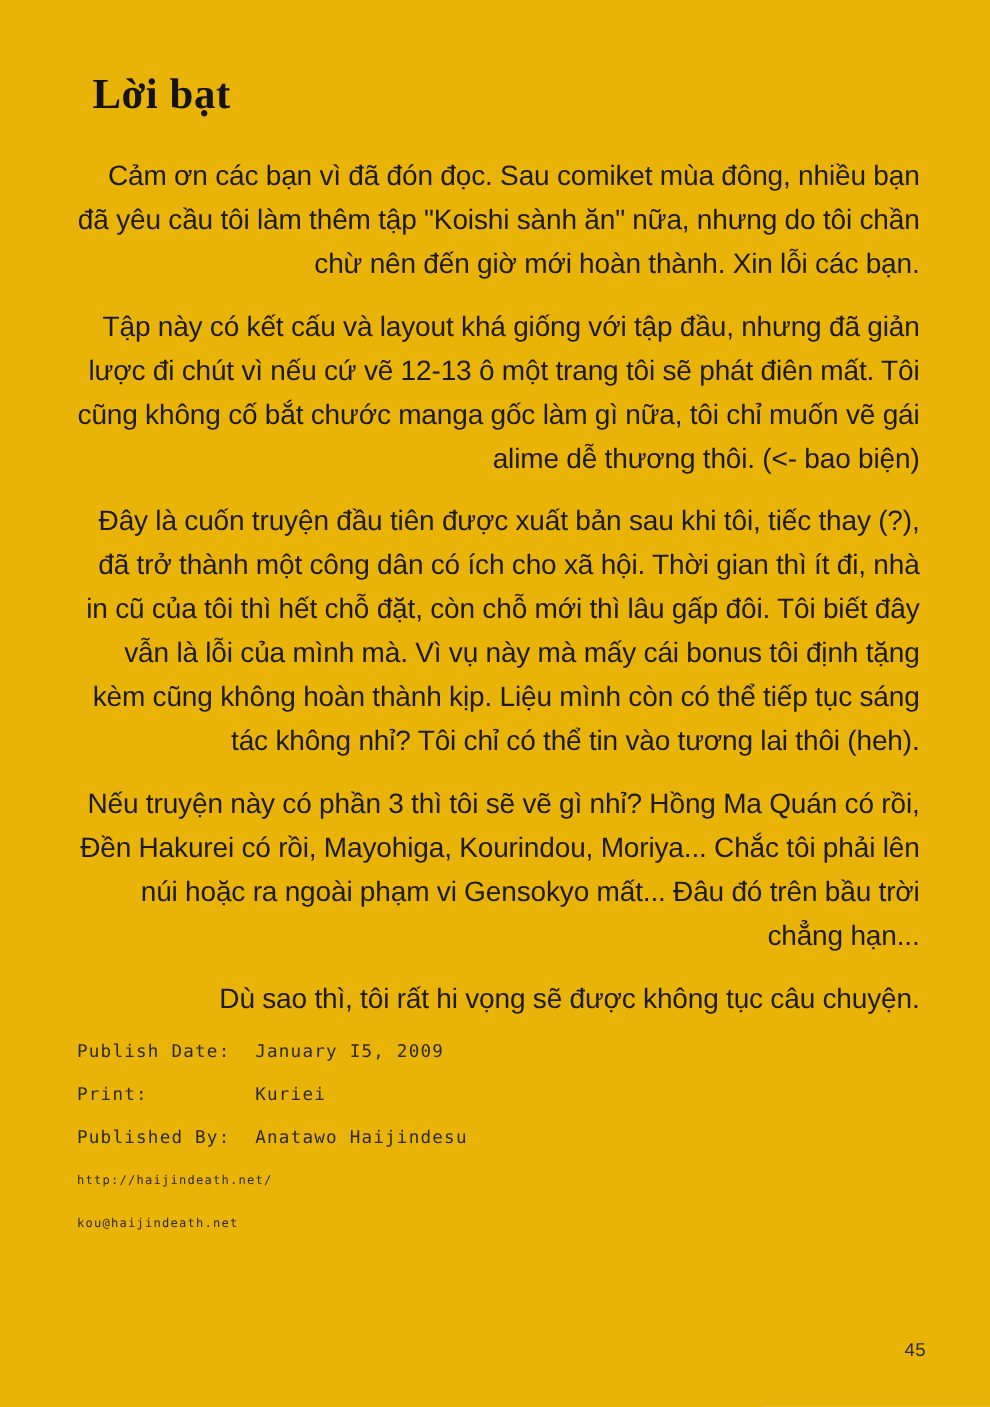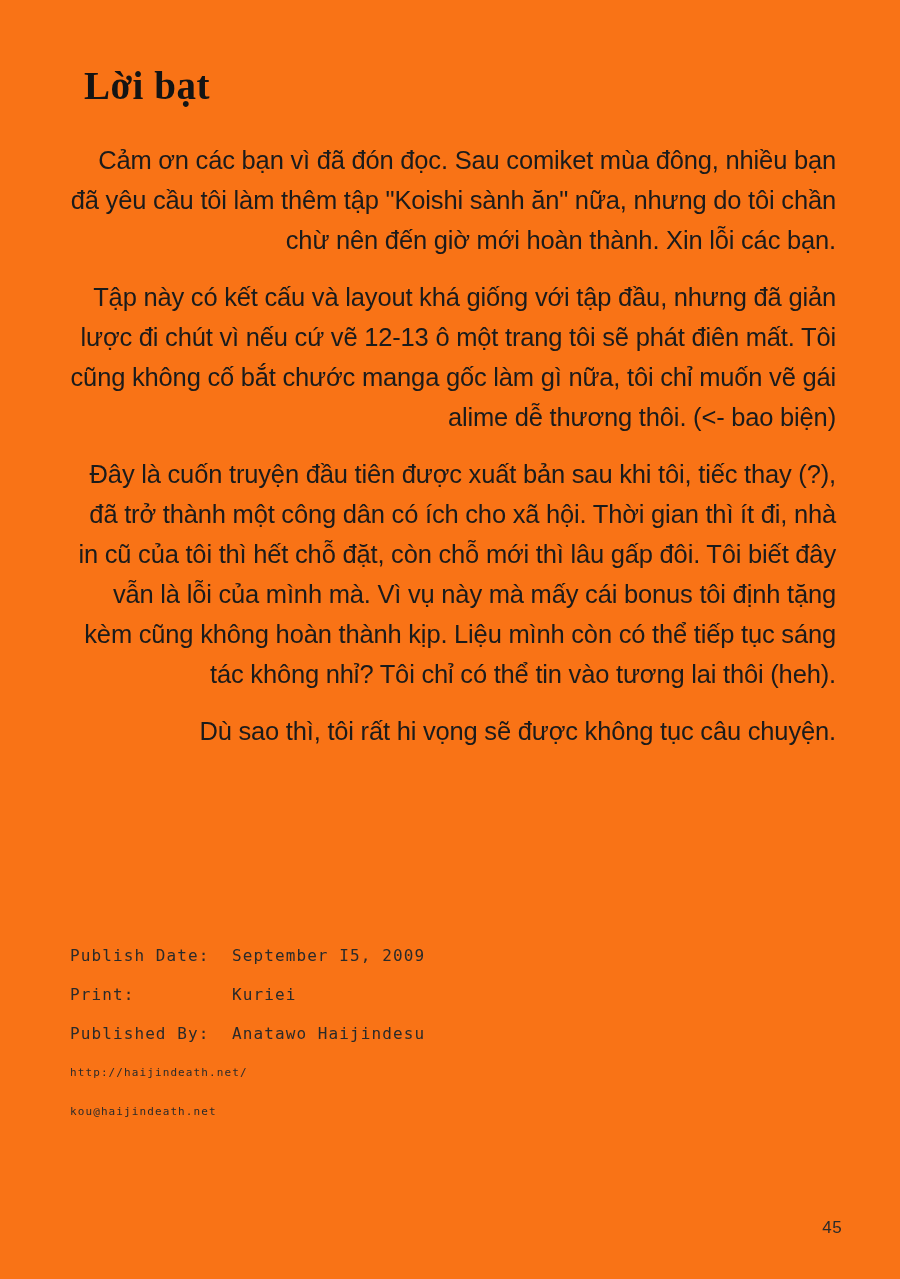--- a/index.html
+++ b/index.html
@@ -13,21 +13,21 @@
     position: relative;
     overflow: hidden;
     font-family: "Liberation Sans", sans-serif;
     color: #1b1b1b;
     -webkit-font-smoothing: antialiased;
   }
 
   .page {
     position: absolute;
     inset: 0;
-    background: #f97316;
+    background: #eab308;
   }
 
   
   .afterword-title {
     position: absolute;
     left: 84px;
     top: 62px;
     font-family: "Liberation Serif", "DejaVu Serif", serif;
     font-weight: bold;
     font-size: 39px;
@@ -109,28 +109,29 @@
 <body>
 
 <div class="page">
 
   <div class="afterword-title">Lời bạt</div>
 
   <div class="prose">
     <p class="para">Cảm ơn các bạn vì đã đón đọc. Sau comiket mùa đông, nhiều bạn đã yêu cầu tôi làm thêm tập "Koishi sành ăn" nữa, nhưng do tôi chần chừ nên đến giờ mới hoàn thành. Xin lỗi các bạn.</p>
     <p class="para">Tập này có kết cấu và layout khá giống với tập đầu, nhưng đã giản lược đi chút vì nếu cứ vẽ 12-13 ô một trang tôi sẽ phát điên mất. Tôi cũng không cố bắt chước manga gốc làm gì nữa, tôi chỉ muốn vẽ gái alime dễ thương thôi. (&lt;- bao biện)</p>
     <p class="para">Đây là cuốn truyện đầu tiên được xuất bản sau khi tôi, tiếc thay (?), đã trở thành một công dân có ích cho xã hội. Thời gian thì ít đi, nhà in cũ của tôi thì hết chỗ đặt, còn chỗ mới thì lâu gấp đôi. Tôi biết đây vẫn là lỗi của mình mà. Vì vụ này mà mấy cái bonus tôi định tặng kèm cũng không hoàn thành kịp. Liệu mình còn có thể tiếp tục sáng tác không nhỉ? Tôi chỉ có thể tin vào tương lai thôi (heh).</p>
+    <p class="para">Nếu truyện này có phần 3 thì tôi sẽ vẽ gì nhỉ? Hồng Ma Quán có rồi, Đền Hakurei có rồi, Mayohiga, Kourindou, Moriya... Chắc tôi phải lên núi hoặc ra ngoài phạm vi Gensokyo mất... Đâu đó trên bầu trời chẳng hạn...</p>
     <p class="para">Dù sao thì, tôi rất hi vọng sẽ được không tục câu chuyện.</p>
   </div>
 
   <div class="colophon">
 
     <div class="colo-row">
       <span class="colo-label">Publish Date:</span>
-      <span class="colo-value">September I5, 2009</span>
+      <span class="colo-value">January I5, 2009</span>
     </div>
 
     <div class="colo-row">
       <span class="colo-label">Print:</span>
       <span class="colo-value">Kuriei</span>
     </div>
 
     <div class="colo-row">
       <span class="colo-label">Published By:</span>
       <span class="colo-value">Anatawo Haijindesu</span>

